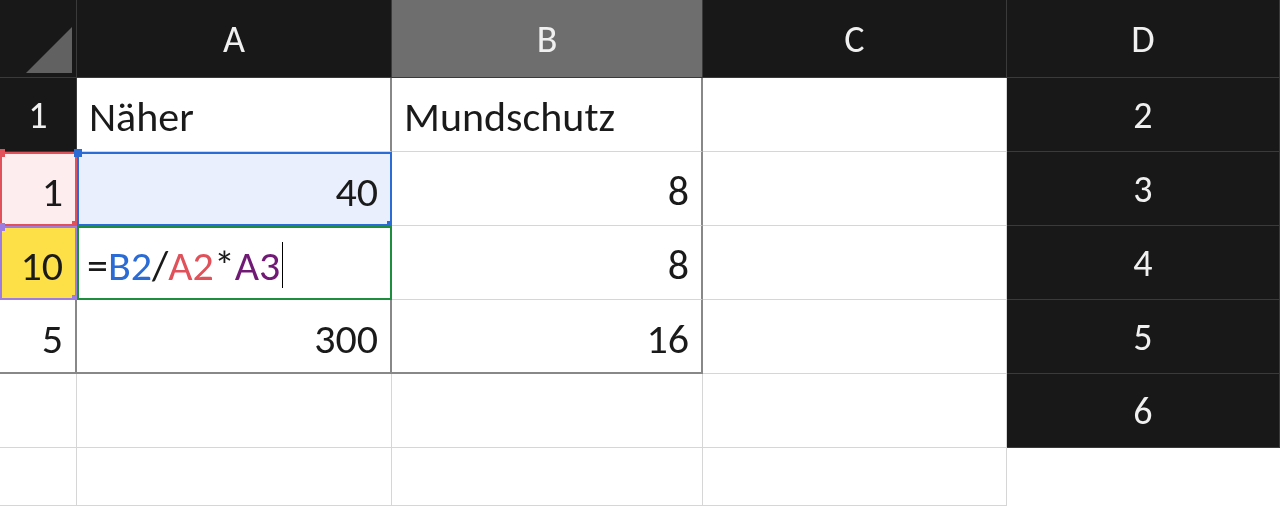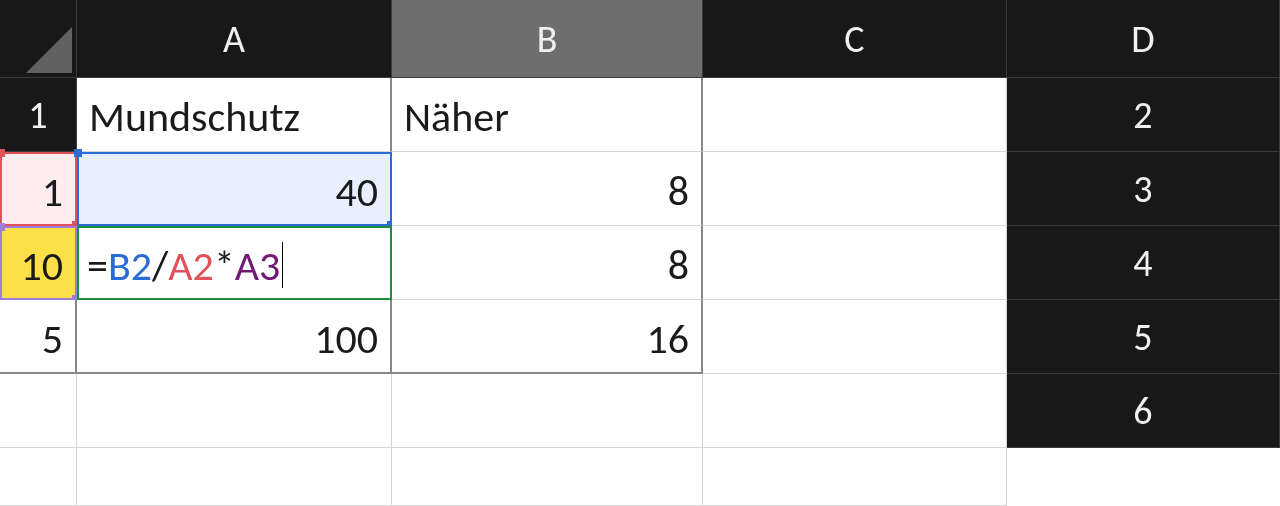--- a/index.html
+++ b/index.html
@@ -115,22 +115,22 @@
 
 <div class="sheet">
 
   <div class="hdr corner"></div>
   <div class="hdr">A</div>
   <div class="hdr col-sel">B</div>
   <div class="hdr">C</div>
   <div class="hdr">D</div>
 
   <div class="rowhdr">1</div>
+  <div class="cell left data-border-r">Näher</div>
   <div class="cell left data-border-r">Mundschutz</div>
-  <div class="cell left data-border-r">Näher</div>
   <div class="cell left"></div>
 
   <div class="rowhdr">2</div>
   <div class="cell right ref-a2">1</div>
   <div class="cell right ref-b2">40</div>
   <div class="cell right data-border-r">8</div>
   <div class="cell"></div>
 
   <div class="rowhdr row-sel">3</div>
   <div class="cell right ref-a3">10</div>
@@ -141,21 +141,21 @@
       <span class="tok-a2">A2</span>
       <span class="tok-op">*</span>
       <span class="tok-a3">A3</span>
       <span class="caret"></span>
   </div>
   <div class="cell right data-border-r">8</div>
   <div class="cell"></div>
 
   <div class="rowhdr">4</div>
   <div class="cell right data-border-r data-border-b">5</div>
-  <div class="cell right data-border-r data-border-b">100</div>
+  <div class="cell right data-border-r data-border-b">300</div>
   <div class="cell right data-border-r data-border-b">16</div>
   <div class="cell"></div>
 
   <div class="rowhdr">5</div>
   <div class="cell"></div>
   <div class="cell"></div>
   <div class="cell"></div>
   <div class="cell"></div>
 
   <div class="rowhdr">6</div>

